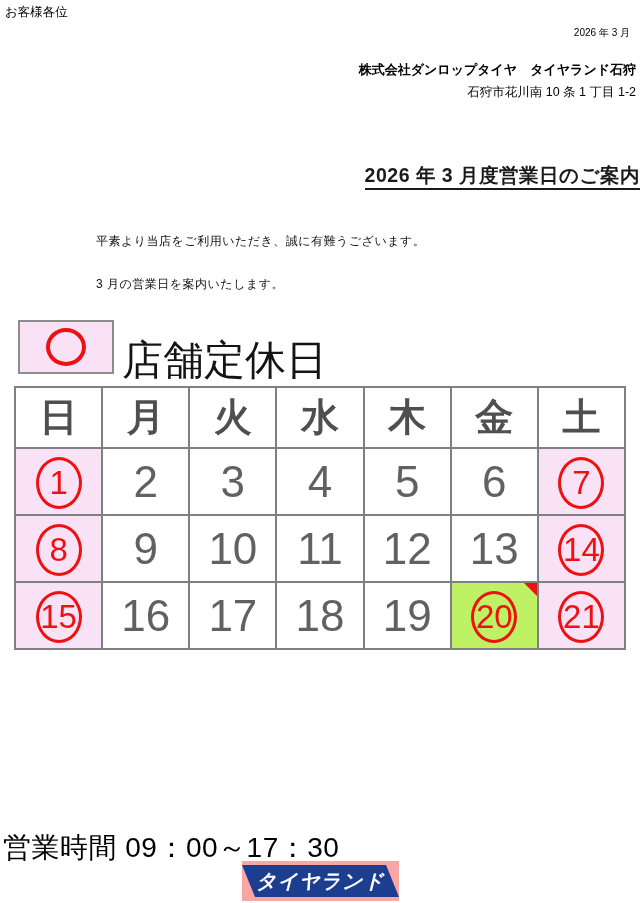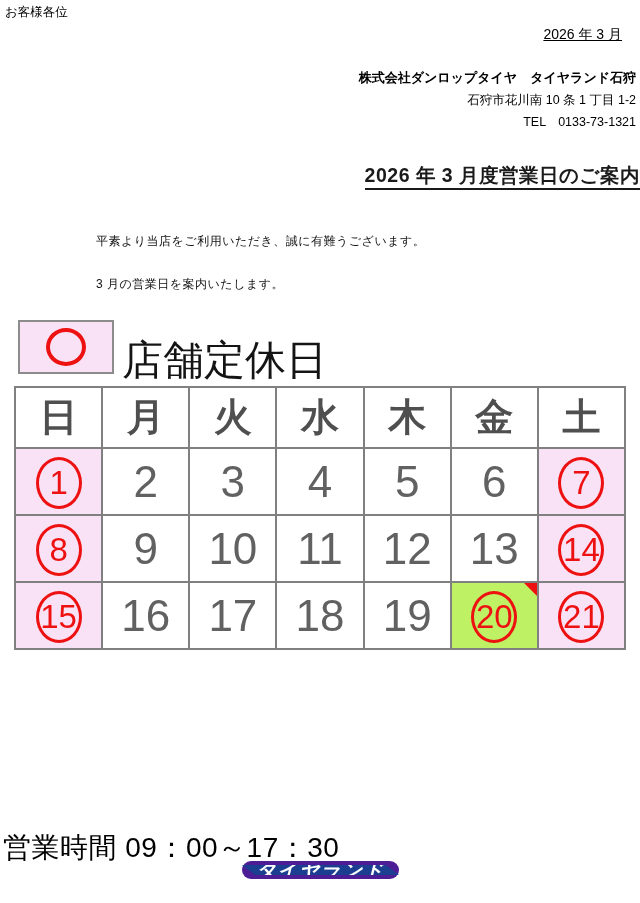--- a/index.html
+++ b/index.html
@@ -5,24 +5,24 @@
   * { box-sizing: border-box; margin: 0; padding: 0; }
   html, body { background: #ffffff; }
   body {
     width: 640px; height: 903px;
     position: relative; overflow: hidden;
     font-family: "Liberation Sans", "DejaVu Sans", sans-serif;
     color: #000;
   }
 
   .recipient { position: absolute; left: 5px; top: 4px; font-size: 12.5px; }
-  .doc-date  { position: absolute; right: 18px; top: 26px; font-size: 14px; text-decoration: underline; }
+  .doc-date  { position: absolute; right: 10px; top: 26px; font-size: 10px; }
 
   .company-block { position: absolute; right: 4px; top: 63px; text-align: right; }
-  .company-name    { font-size: 13px; font-weight: bold; line-height: 1; margin-bottom: 10px; margin-top: 8px; }
+  .company-name    { font-size: 13px; font-weight: bold; line-height: 1; margin-bottom: 10px; }
   .company-address { font-size: 12.5px; line-height: 1; margin-bottom: 9px; }
   .company-tel     { font-size: 12.5px; line-height: 1; }
 
   .doc-title { position: absolute; top: 162px; left: 0; width: 100%; text-align: right; }
   .doc-title span {
     font-size: 19.5px; font-weight: bold; color: #1a1a1a;
     border-bottom: 2px solid #1a1a1a; padding-bottom: 2px; letter-spacing: 0.5px;
   }
 
   .body-line { position: absolute; left: 96px; font-size: 12px; color: #111; letter-spacing: 0.5px; }
@@ -53,38 +53,37 @@
     width: 46px; height: 52px; border: 3px solid #EE1111; border-radius: 50%;
     color: #EE1111; font-size: 33px; font-weight: 500; line-height: 1;
   }
   .corner-marker {
     position: absolute; top: 0; right: 0; width: 0; height: 0;
     border-top: 13px solid #EE1111; border-left: 13px solid transparent;
   }
 
   .hours { position: absolute; left: 3px; top: 829px; font-size: 28px; color: #000; letter-spacing: 0.5px; }
 
-  .logo { position: absolute; left: 242px; top: 861px; width: 157px; height: 18px; background: #4c1d95; border-radius: 16px; }
+  .logo { position: absolute; left: 242px; top: 861px; width: 157px; height: 40px; background: #fca5a5; }
   .logo-band {
     position: absolute; left: 0; right: 0; top: 4px; bottom: 4px; background: #1C3E91;
     clip-path: polygon(0 0, calc(100% - 13px) 0, 100% 100%, 13px 100%);
     display: flex; align-items: center; justify-content: center;
   }
   .logo-text { color: #fff; font-weight: bold; font-style: italic; font-size: 20px; letter-spacing: 1px; line-height: 1; }
 </style>
 </head>
 <body>
 
 <div class="recipient">お客様各位</div>
 <div class="doc-date">2026 年 3 月</div>
 
 <div class="company-block">
   <div class="company-name">株式会社ダンロップタイヤ　タイヤランド石狩</div>
   <div class="company-address">石狩市花川南 10 条 1 丁目 1-2</div>
-  <div class="company-tel">TEL　0133-73-1321</div>
 </div>
 
 <div class="doc-title">
   <span>2026 年 3 月度営業日のご案内</span>
 </div>
 
 <div class="body-line l1">平素より当店をご利用いただき、誠に有難うございます。</div>
 <div class="body-line l2">3 月の営業日を案内いたします。</div>
 
 <div class="legend">

